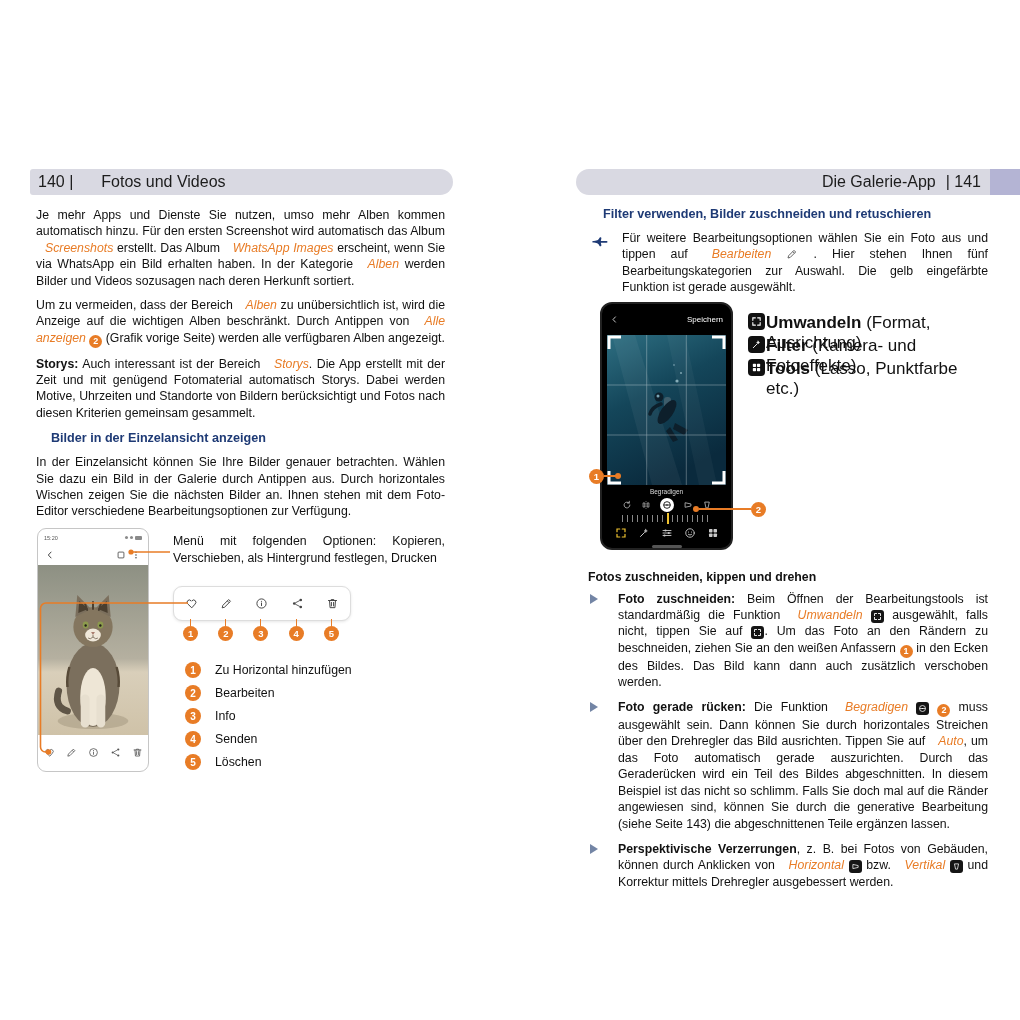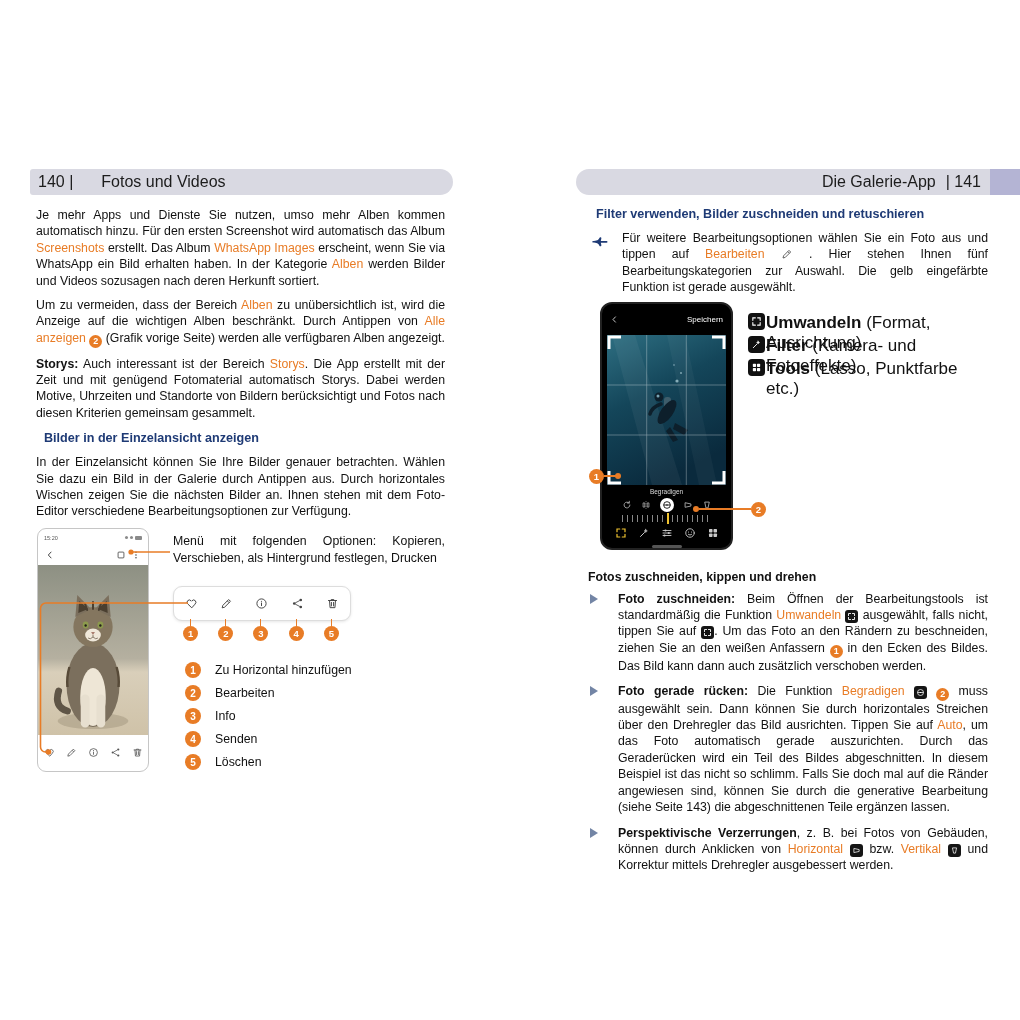--- a/index.html
+++ b/index.html
@@ -11,23 +11,23 @@
   .hdr-left{left:30px;width:415px;border-radius:3px 13px 13px 3px;padding-left:8px;gap:28px;}
   .hdr-right{left:576px;width:444px;border-radius:13px 0 0 13px;justify-content:flex-end;}
   .hdr-accent{width:30px;height:26px;background:#b4b4d4;margin-left:9px;}
   .hdr-right .hdr-num{margin-left:10px;}
 
   
   .col-left{position:absolute;left:36px;top:207px;width:409px;}
   .col-right{position:absolute;left:588px;top:207px;width:400px;}
 
   .body-p{font-size:12.3px;line-height:16.4px;text-align:justify;margin:0 0 8px;}
-  .h-blue{font-size:12.6px;color:#1e3a75;font-weight:bold;margin:10px 8px 9px;}
+  .h-blue{font-size:12.6px;color:#1e3a75;font-weight:bold;margin:10px 15px 9px;}
   .h-black{font-size:12.3px;font-weight:bold;margin:14px 0 7px;}
-  .oi{color:#e87c26;}
+  .oi{color:#e87c26;font-style:italic;margin-left:9px;}
   .b{font-weight:bold;}
   .badge{display:inline-flex;width:13px;height:13px;border-radius:50%;background:#e87c26;color:#fff;
          font-size:9px;font-weight:bold;font-style:normal;align-items:center;justify-content:center;vertical-align:-2px;}
   .iic{display:inline-flex;width:13px;height:13px;background:#151515;border-radius:3px;color:#fff;
        vertical-align:-2px;padding:2px;box-sizing:border-box;}
   .iic.edit-pencil-icon{background:transparent;color:#555;padding:0;width:12px;height:12px;}
   .icon svg,.iic svg{width:100%;height:100%;display:block;}
 
   
   .fig1{position:relative;height:252px;margin-top:4px;}

